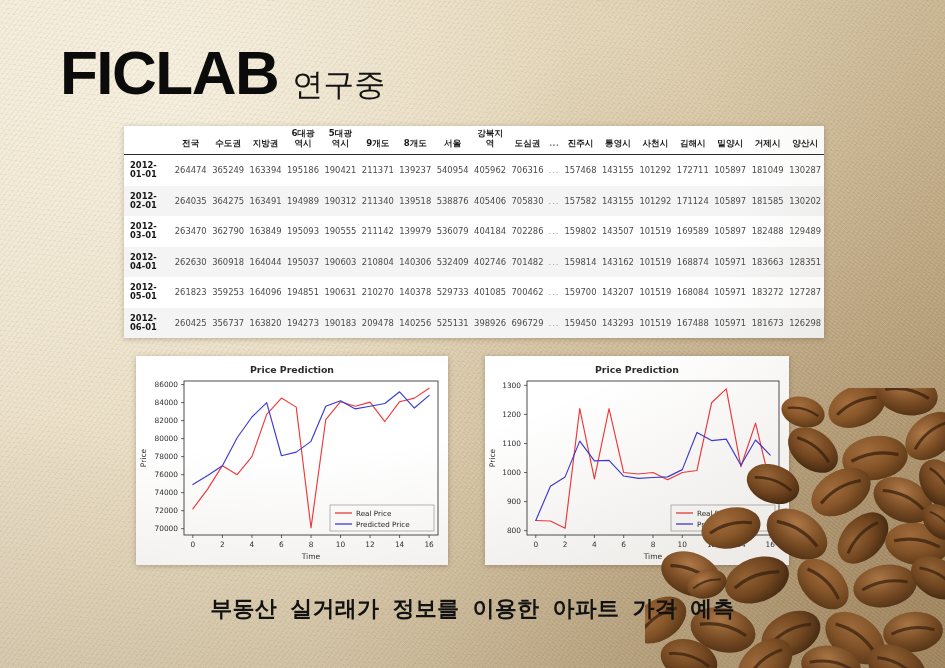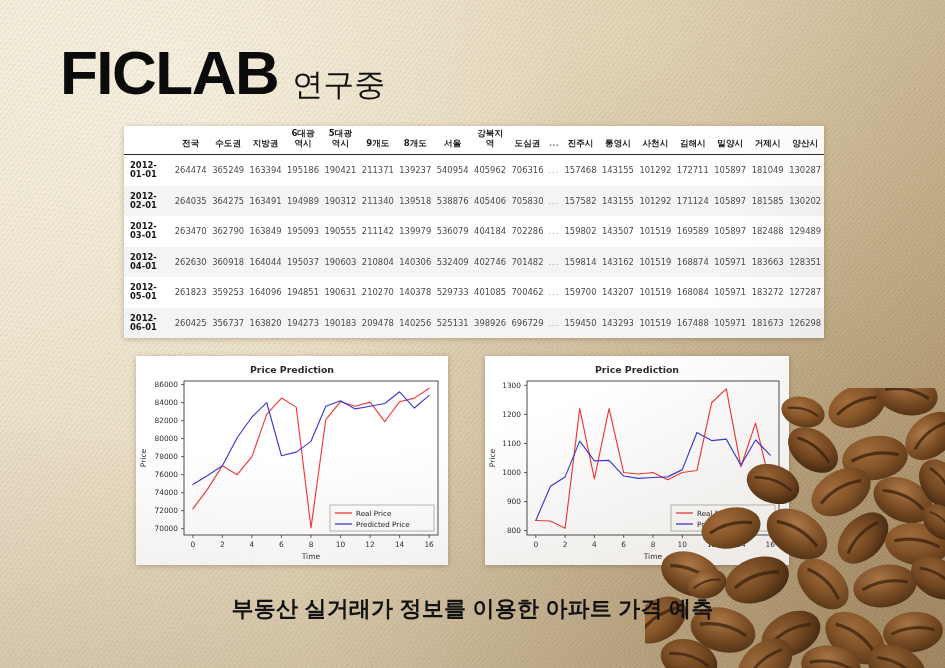--- a/index.html
+++ b/index.html
@@ -145,21 +145,21 @@
   
   #caption {
     position: absolute;
     left: 0; right: 0;
     top: 594px;
     text-align: center;
     font-size: 22px;
     font-weight: bold;
     color: #121212;
     letter-spacing: 0.2px;
-    font-family: Liberation Sans, sans-serif;
+    font-family: Liberation Mono, monospace;
   }
 
   
   #beans { position: absolute; right: 0; bottom: 0; width: 300px; height: 280px; pointer-events: none; }
 </style>
 </head>
 <body>
 
 <div id="slide">
 

